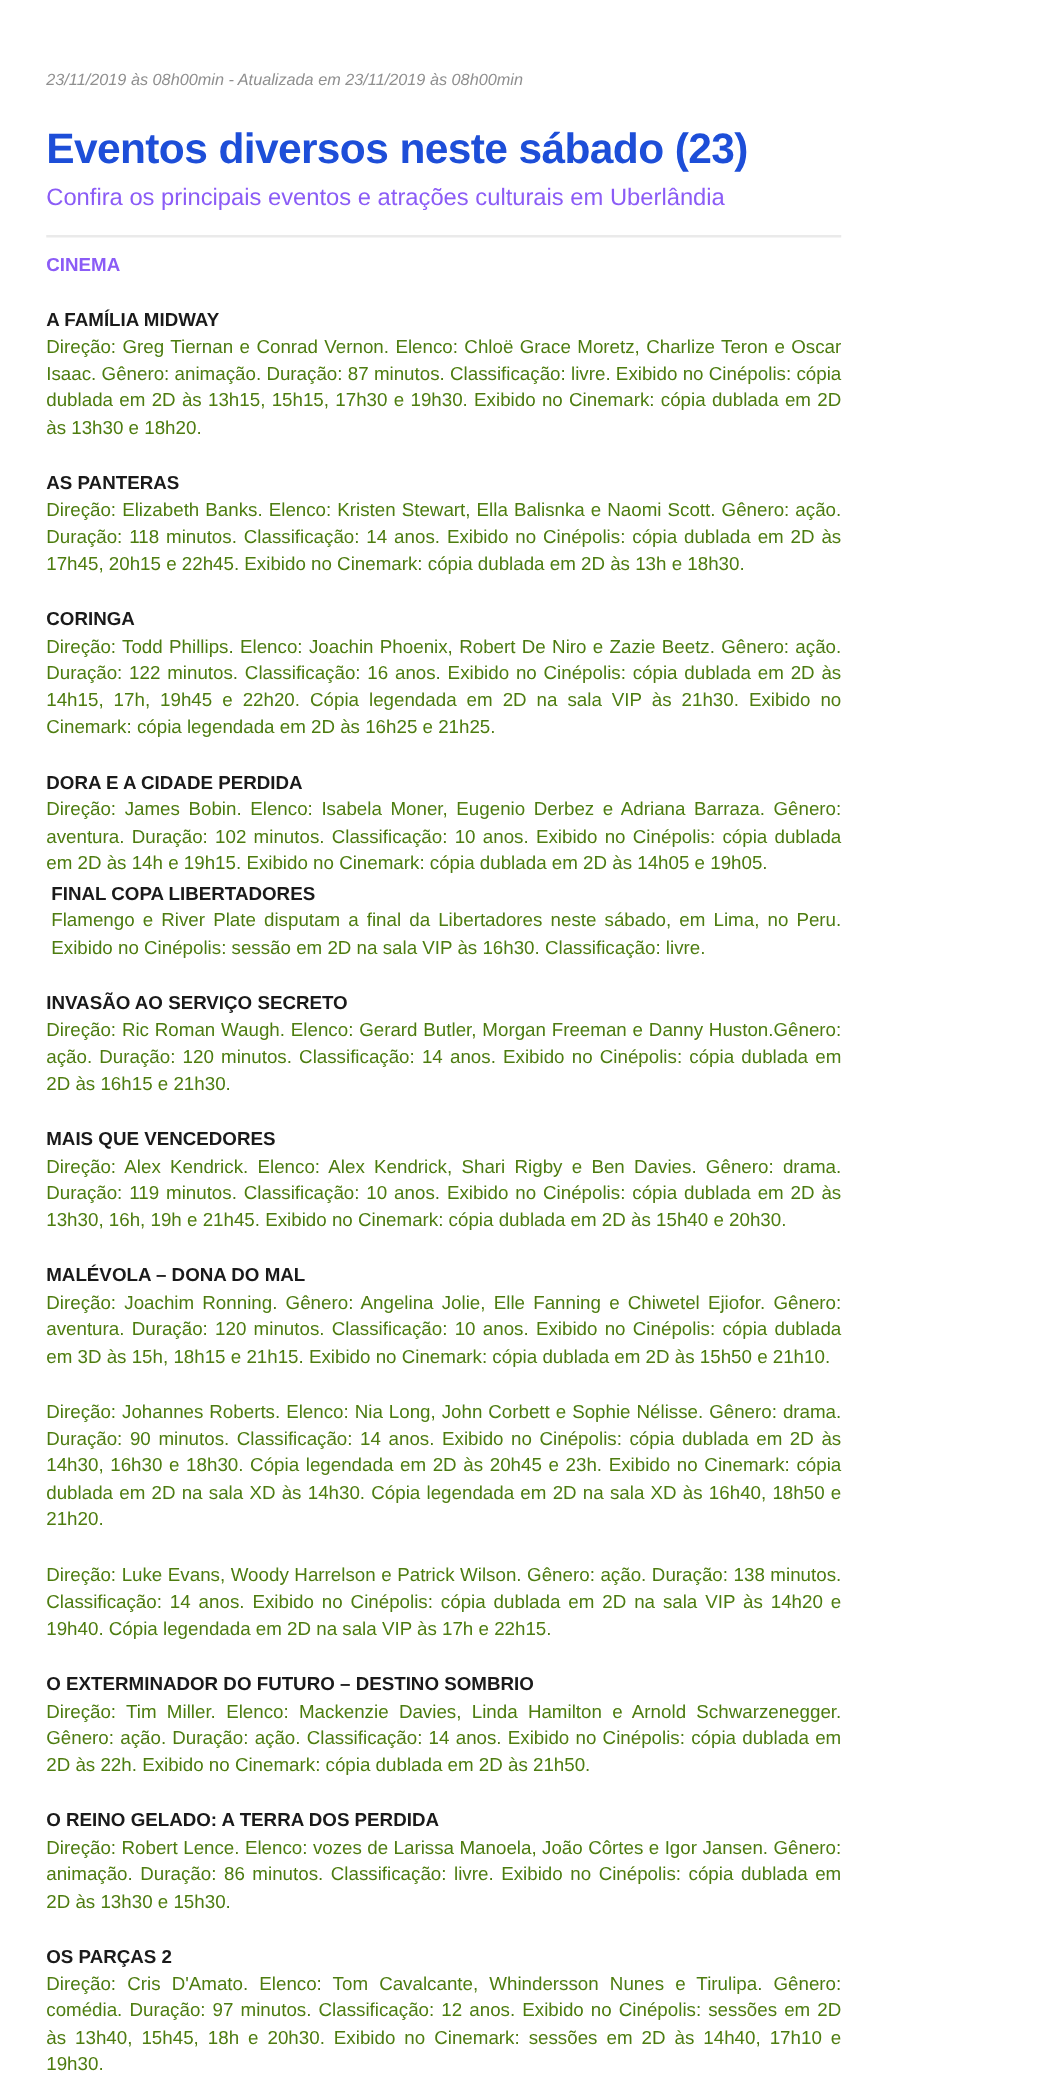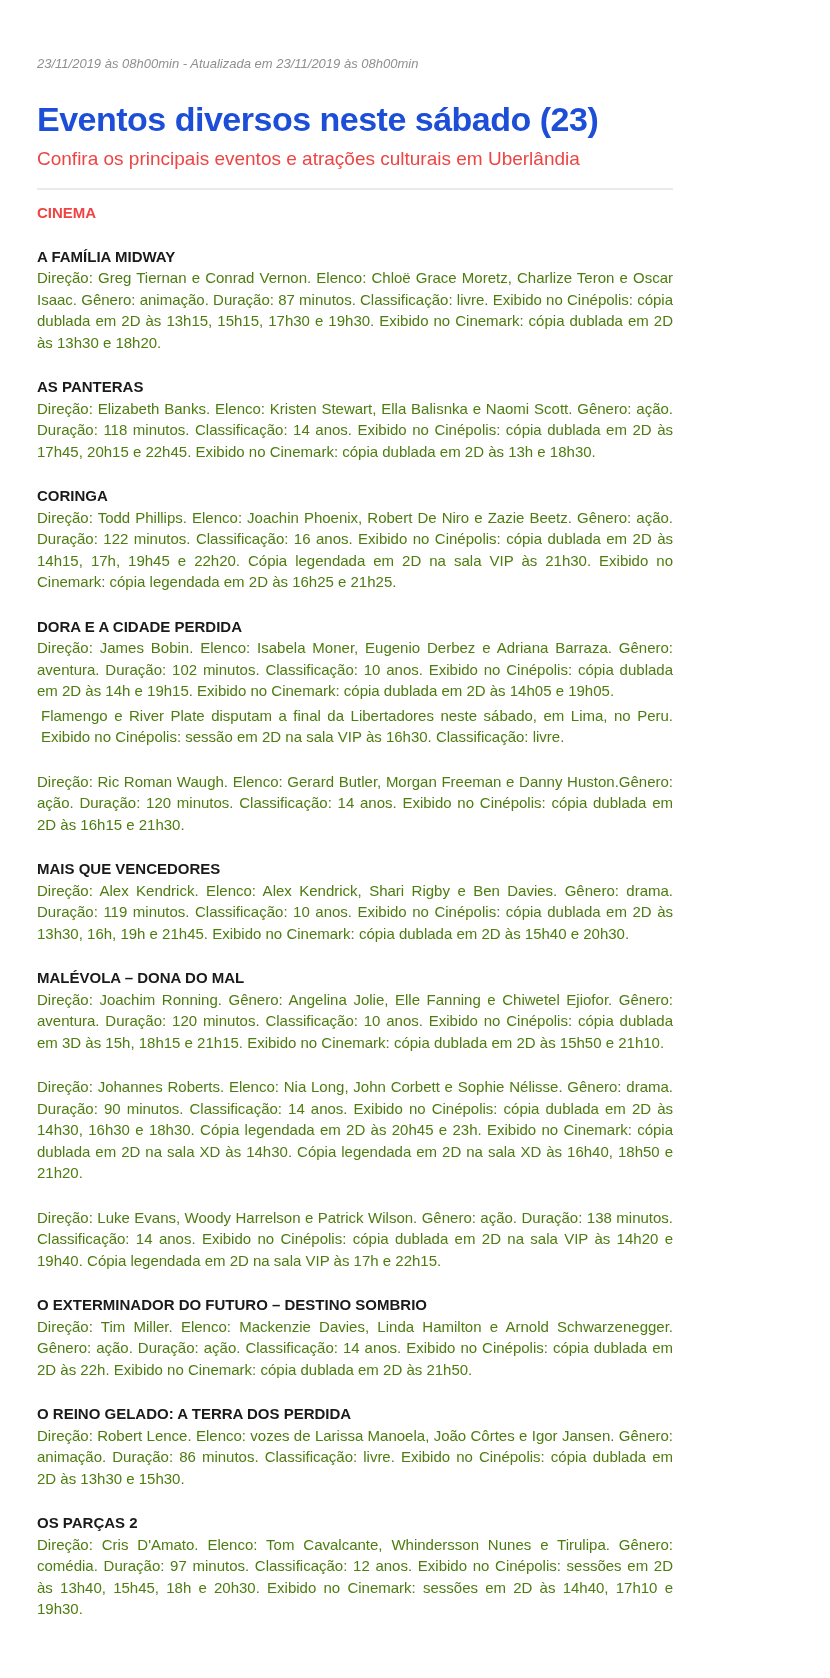--- a/index.html
+++ b/index.html
@@ -27,33 +27,33 @@
     font-size: 34px;
     font-weight: 700;
     color: #1d4ed8;
     letter-spacing: -0.5px;
     margin: 28px 0 9px 0;
     line-height: 1.1;
   }
   .article-subtitle {
     font-size: 19px;
     font-weight: 400;
-    color: #ef4444;
+    color: #8b5cf6;
     margin: 0 0 0 0;
     line-height: 1.3;
   }
   .divider {
     border: none;
     border-top: 2px solid #eaeaea;
     margin: 16px 0 0 0;
   }
   .section-heading {
     font-size: 15px;
     font-weight: 700;
-    color: #ef4444;
+    color: #8b5cf6;
     margin: 12px 0 0 0;
     line-height: 1.4;
   }
   .events {
     margin: 0;
     padding: 0;
   }
   .event {
     margin-top: 23px;
   }
@@ -107,24 +107,26 @@
       <p class="event-title">CORINGA</p>
       <p class="event-description">Direção: Todd Phillips. Elenco: Joachin Phoenix, Robert De Niro e Zazie Beetz. Gênero: ação. Duração: 122 minutos. Classificação: 16 anos. Exibido no Cinépolis: cópia dublada em 2D às 14h15, 17h, 19h45 e 22h20. Cópia legendada em 2D na sala VIP às 21h30. Exibido no Cinemark: cópia legendada em 2D às 16h25 e 21h25.</p>
     </div>
 
     <div class="event">
       <p class="event-title">DORA E A CIDADE PERDIDA</p>
       <p class="event-description">Direção: James Bobin. Elenco: Isabela Moner, Eugenio Derbez e Adriana Barraza. Gênero: aventura. Duração: 102 minutos. Classificação: 10 anos. Exibido no Cinépolis: cópia dublada em 2D às 14h e 19h15. Exibido no Cinemark: cópia dublada em 2D às 14h05 e 19h05.</p>
     </div>
 
     <div class="event tight">
+      <p class="event-title">FINAL COPA LIBERTADORES</p>
       <p class="event-description">Flamengo e River Plate disputam a final da Libertadores neste sábado, em Lima, no Peru. Exibido no Cinépolis: sessão em 2D na sala VIP às 16h30. Classificação: livre.</p>
     </div>
 
     <div class="event">
+      <p class="event-title">INVASÃO AO SERVIÇO SECRETO</p>
       <p class="event-description">Direção: Ric Roman Waugh. Elenco: Gerard Butler, Morgan Freeman e Danny Huston.Gênero: ação. Duração: 120 minutos. Classificação: 14 anos. Exibido no Cinépolis: cópia dublada em 2D às 16h15 e 21h30.</p>
     </div>
 
     <div class="event">
       <p class="event-title">MAIS QUE VENCEDORES</p>
       <p class="event-description">Direção: Alex Kendrick. Elenco: Alex Kendrick, Shari Rigby e Ben Davies. Gênero: drama. Duração: 119 minutos. Classificação: 10 anos. Exibido no Cinépolis: cópia dublada em 2D às 13h30, 16h, 19h e 21h45. Exibido no Cinemark: cópia dublada em 2D às 15h40 e 20h30.</p>
     </div>
 
     <div class="event">
       <p class="event-title">MALÉVOLA – DONA DO MAL</p>

